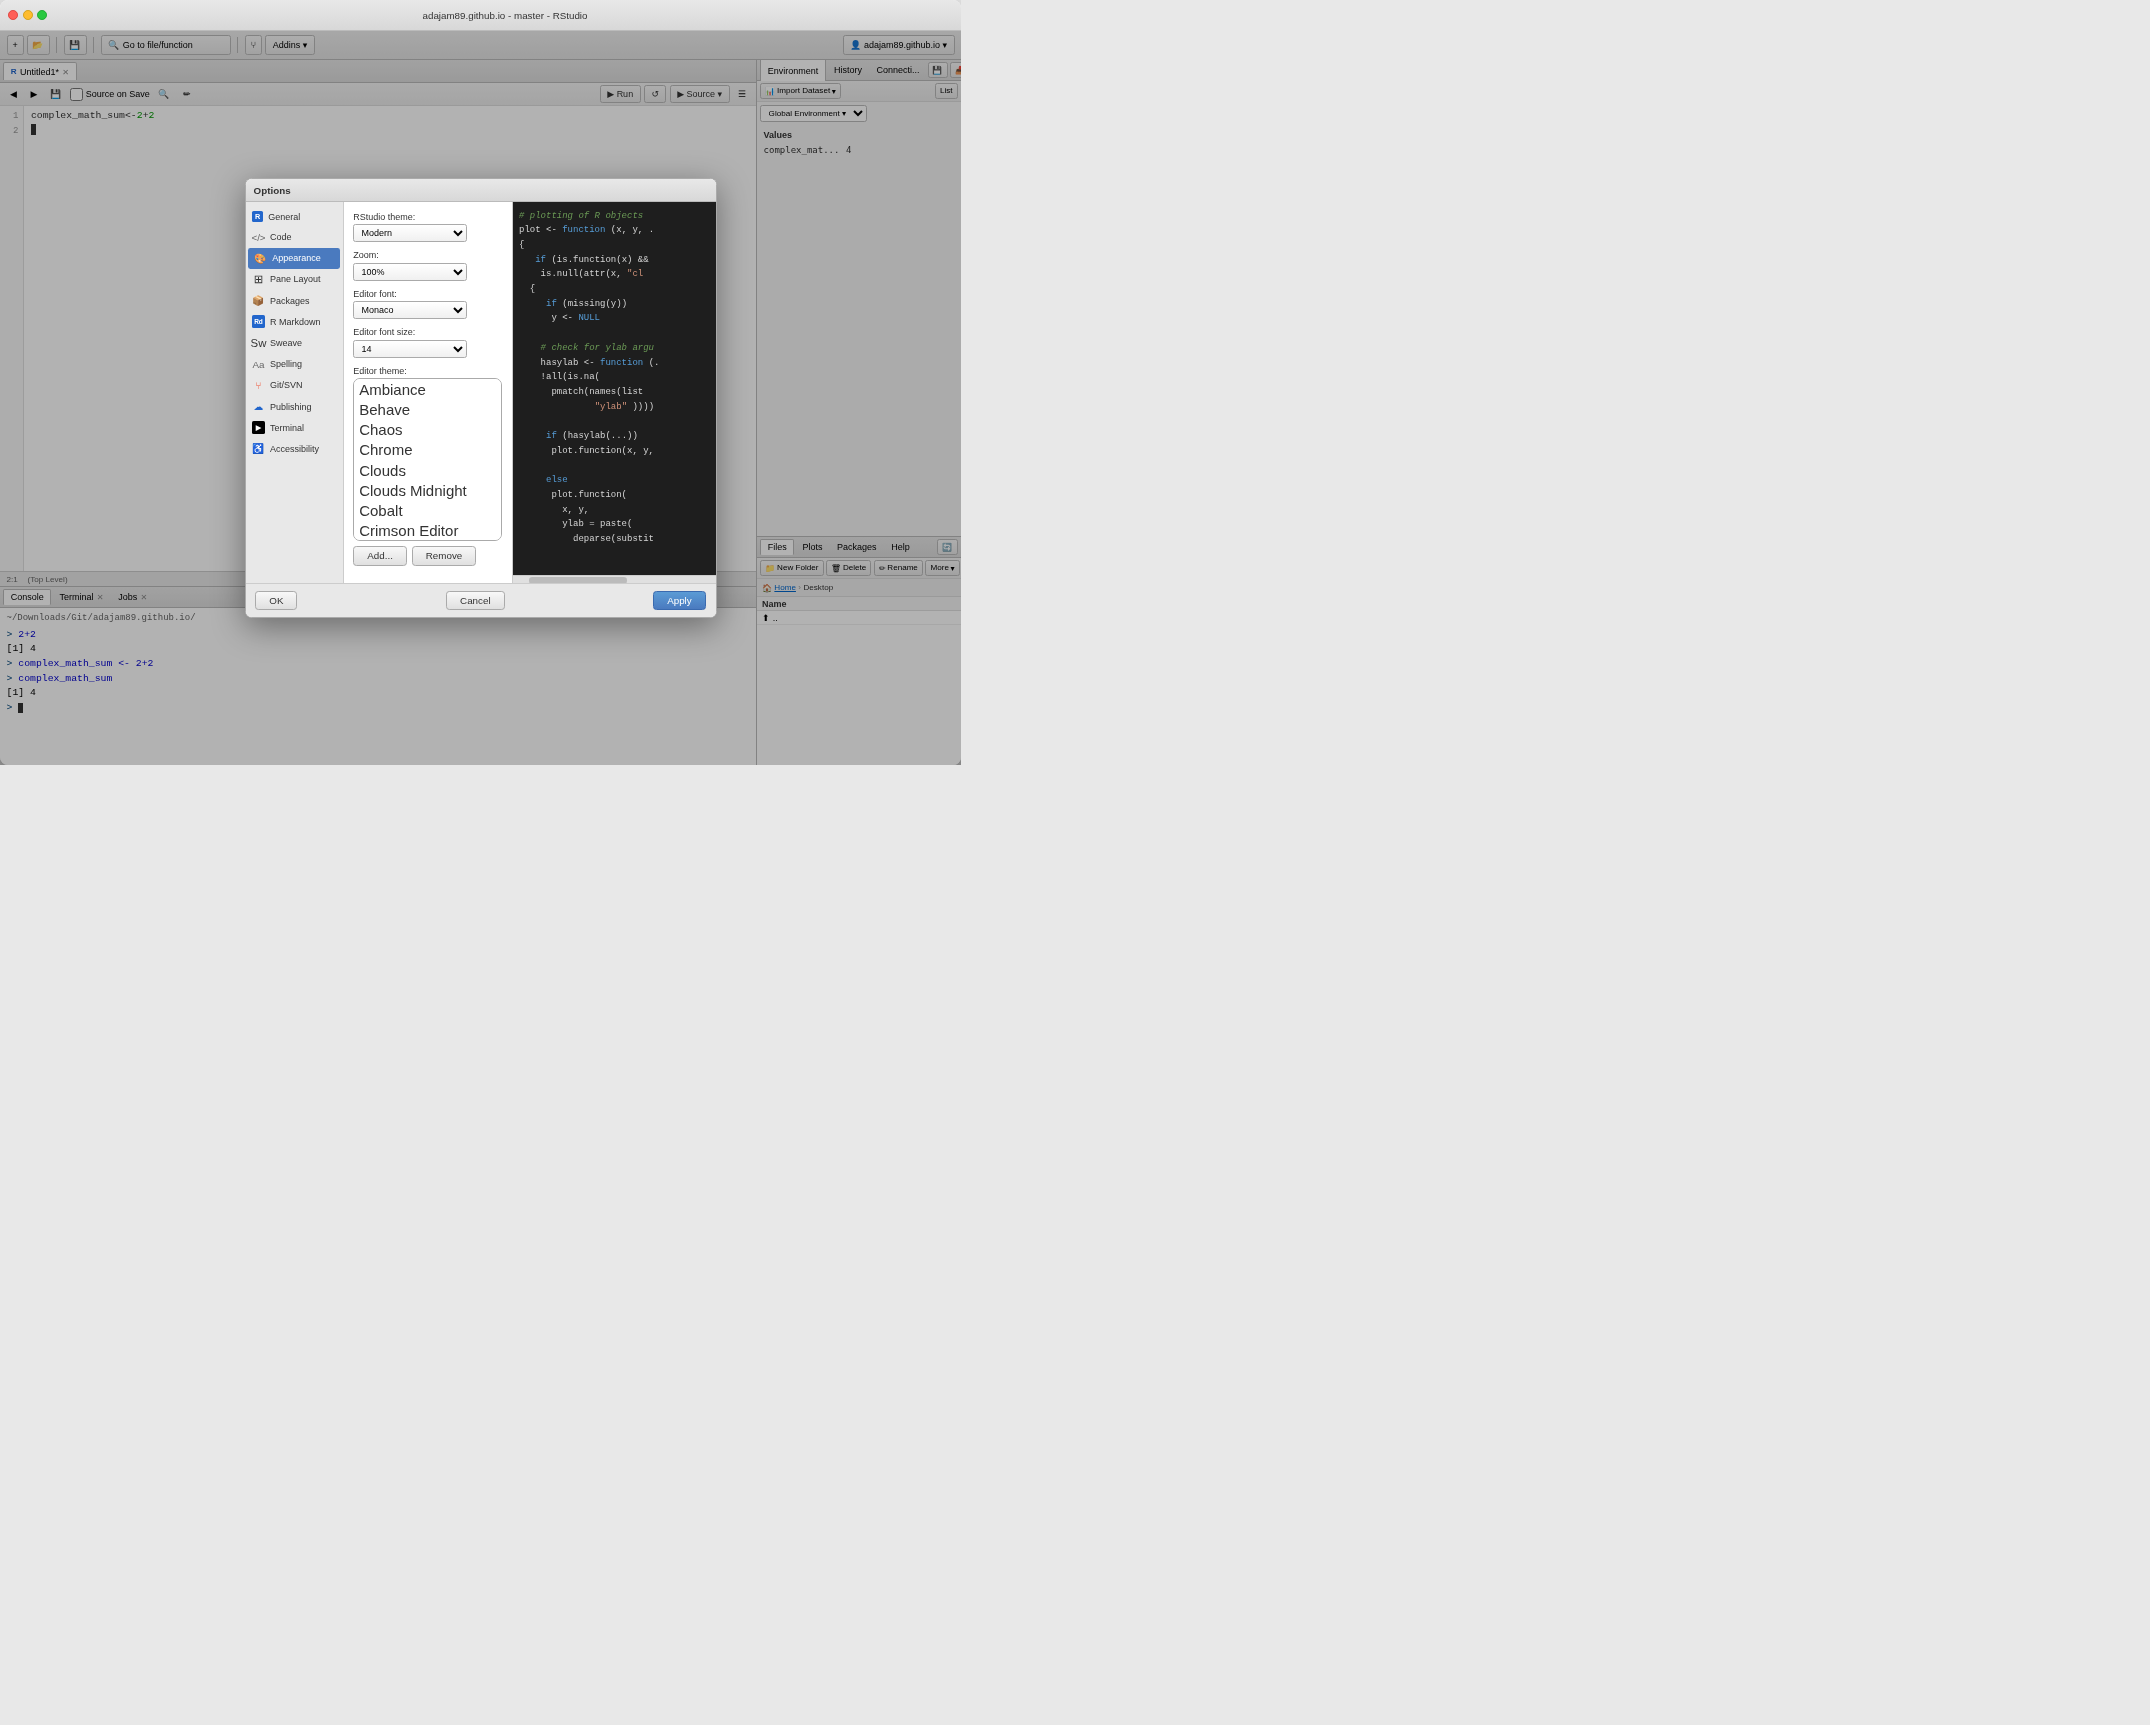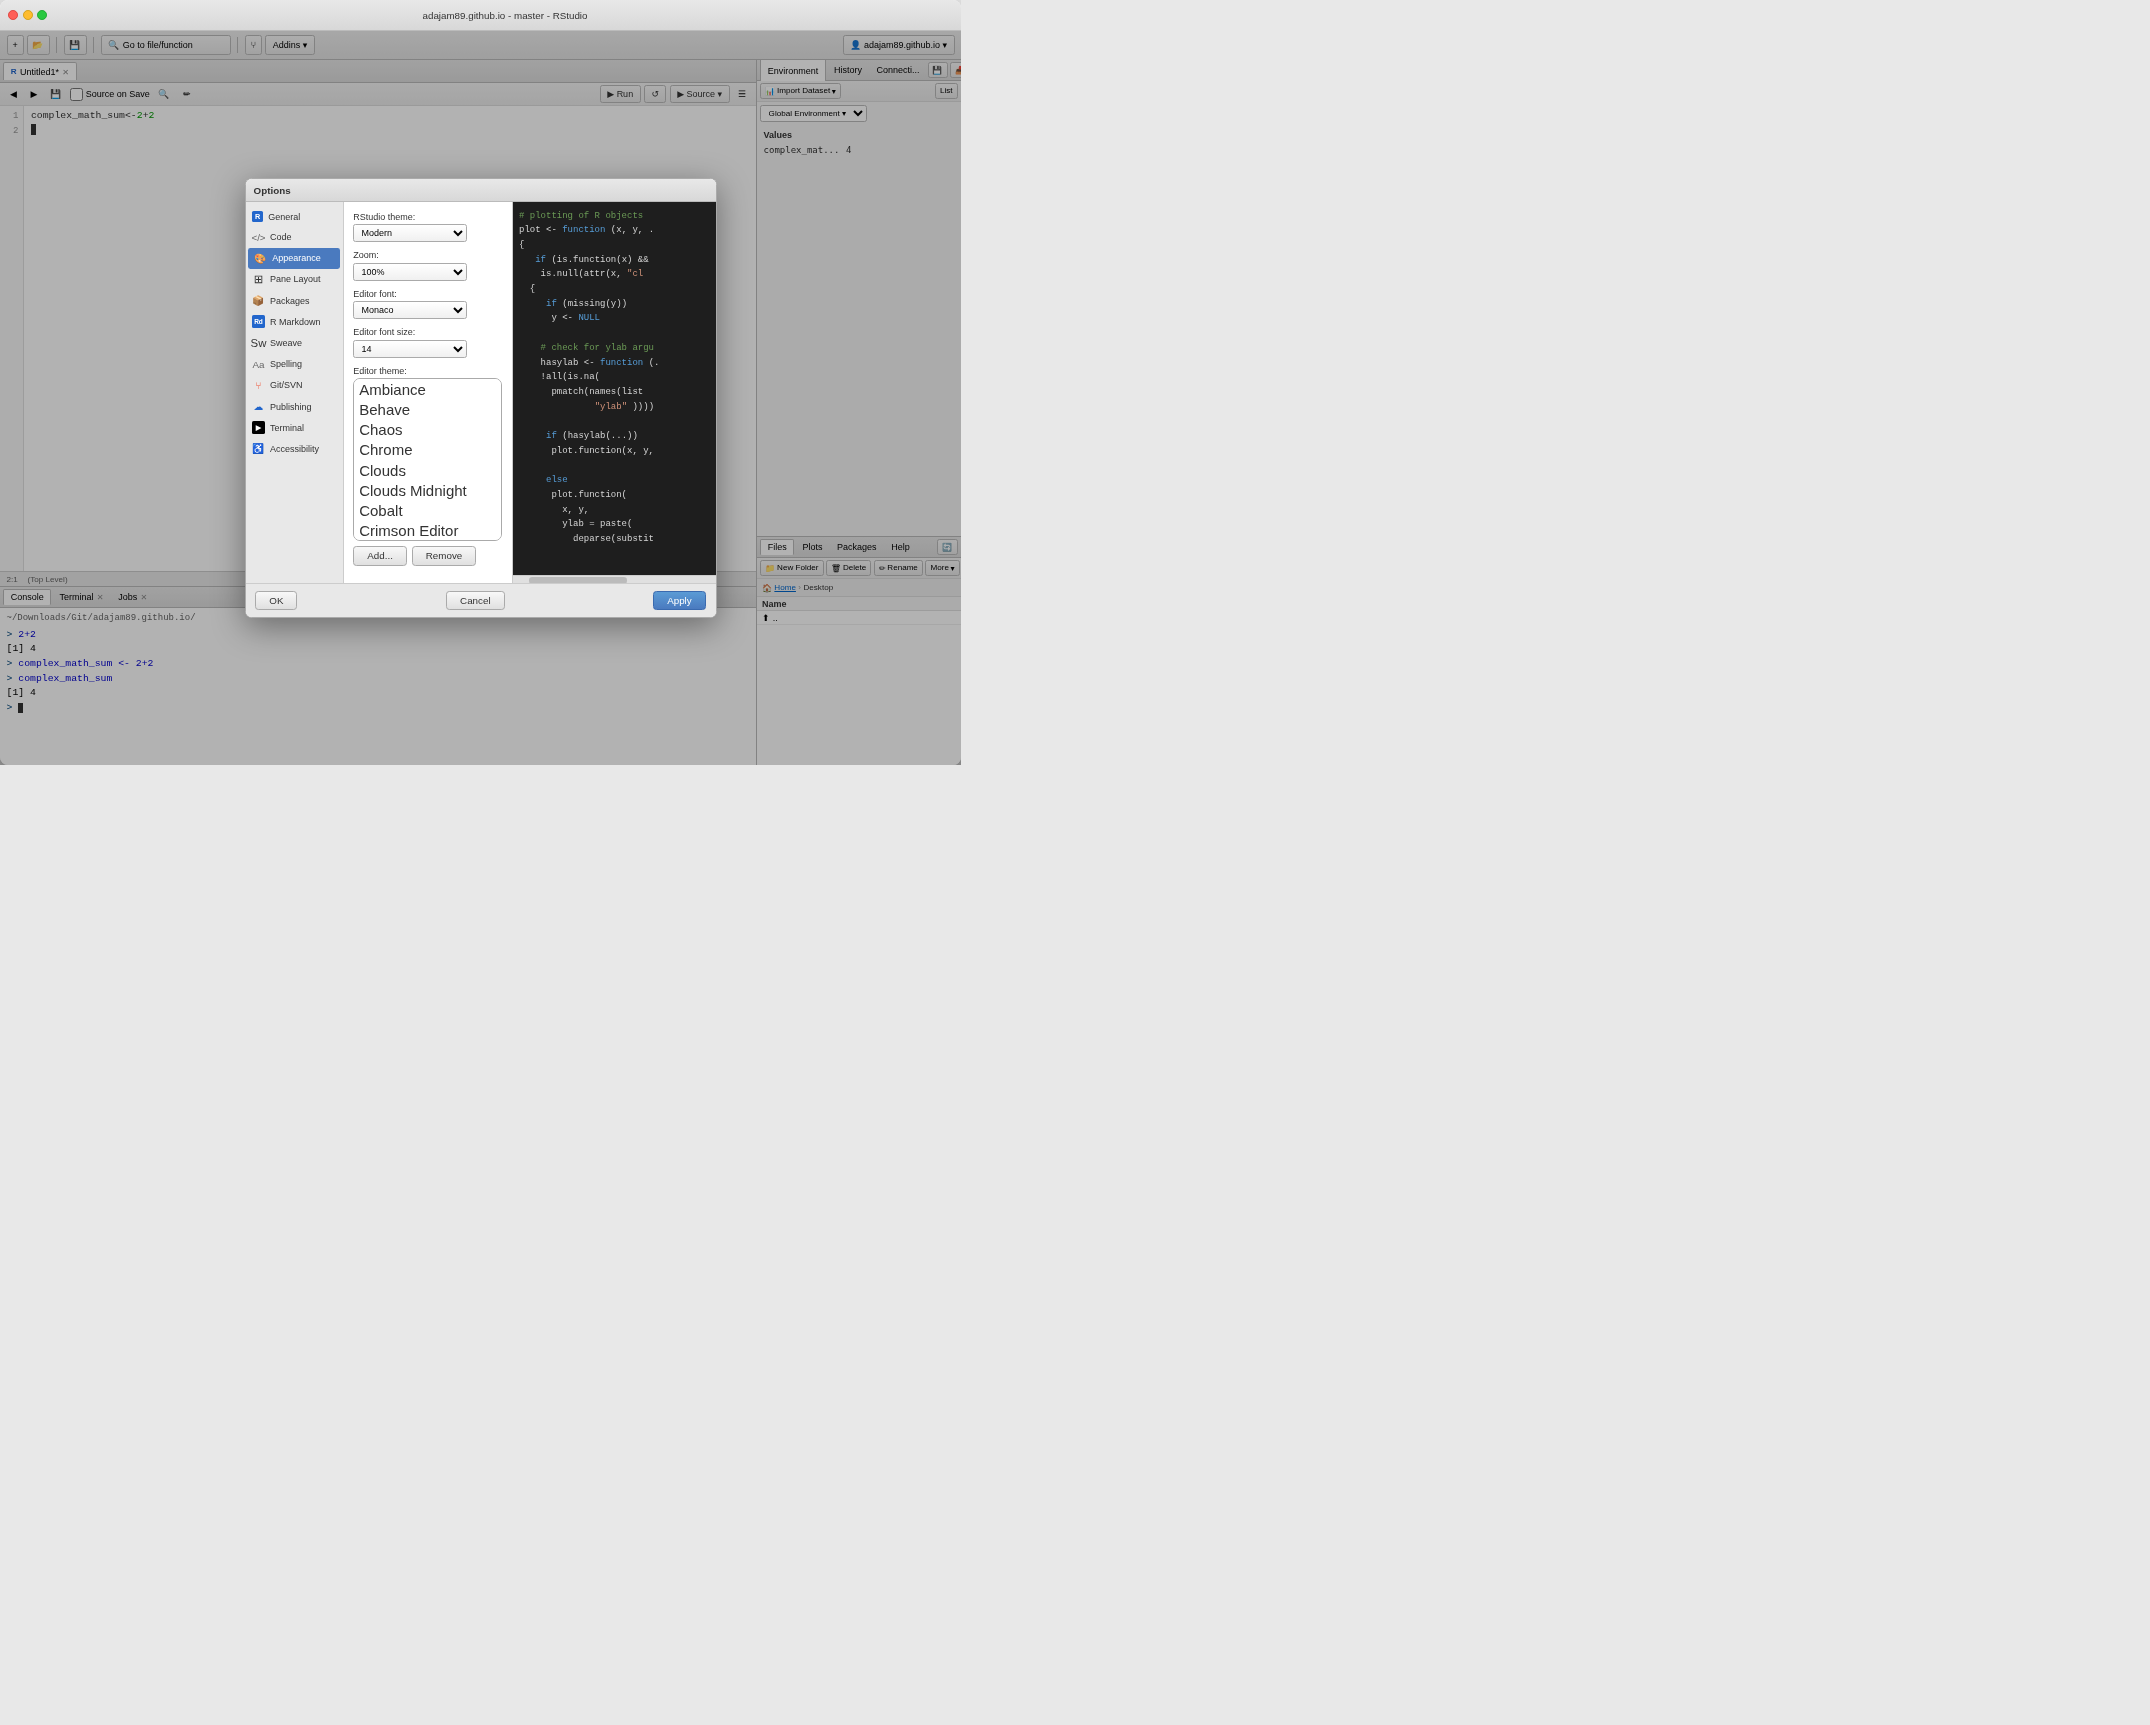--- a/index.html
+++ b/index.html
@@ -668,21 +668,21 @@
     }
 
     .dialog-right {
       display: flex;
       flex-direction: column;
       width: 204px;
       border-left: 0.8px solid #ccc;
     }
 
     
-    .cp-comment { color: #6a9955; }
+    .cp-comment { color: #6a9955; font-style: italic; }
     .cp-blue { color: #569cd6; }
     .cp-string { color: #ce9178; }
     .cp-null { color: #569cd6; }
 
     
     .theme-list::-webkit-scrollbar { width: 6.5px; }
     .theme-list::-webkit-scrollbar-track { background: #f0f0f0; }
     .theme-list::-webkit-scrollbar-thumb { background: #bbb; border-radius: 3.3px; }
 
     .status-bar-editor {

